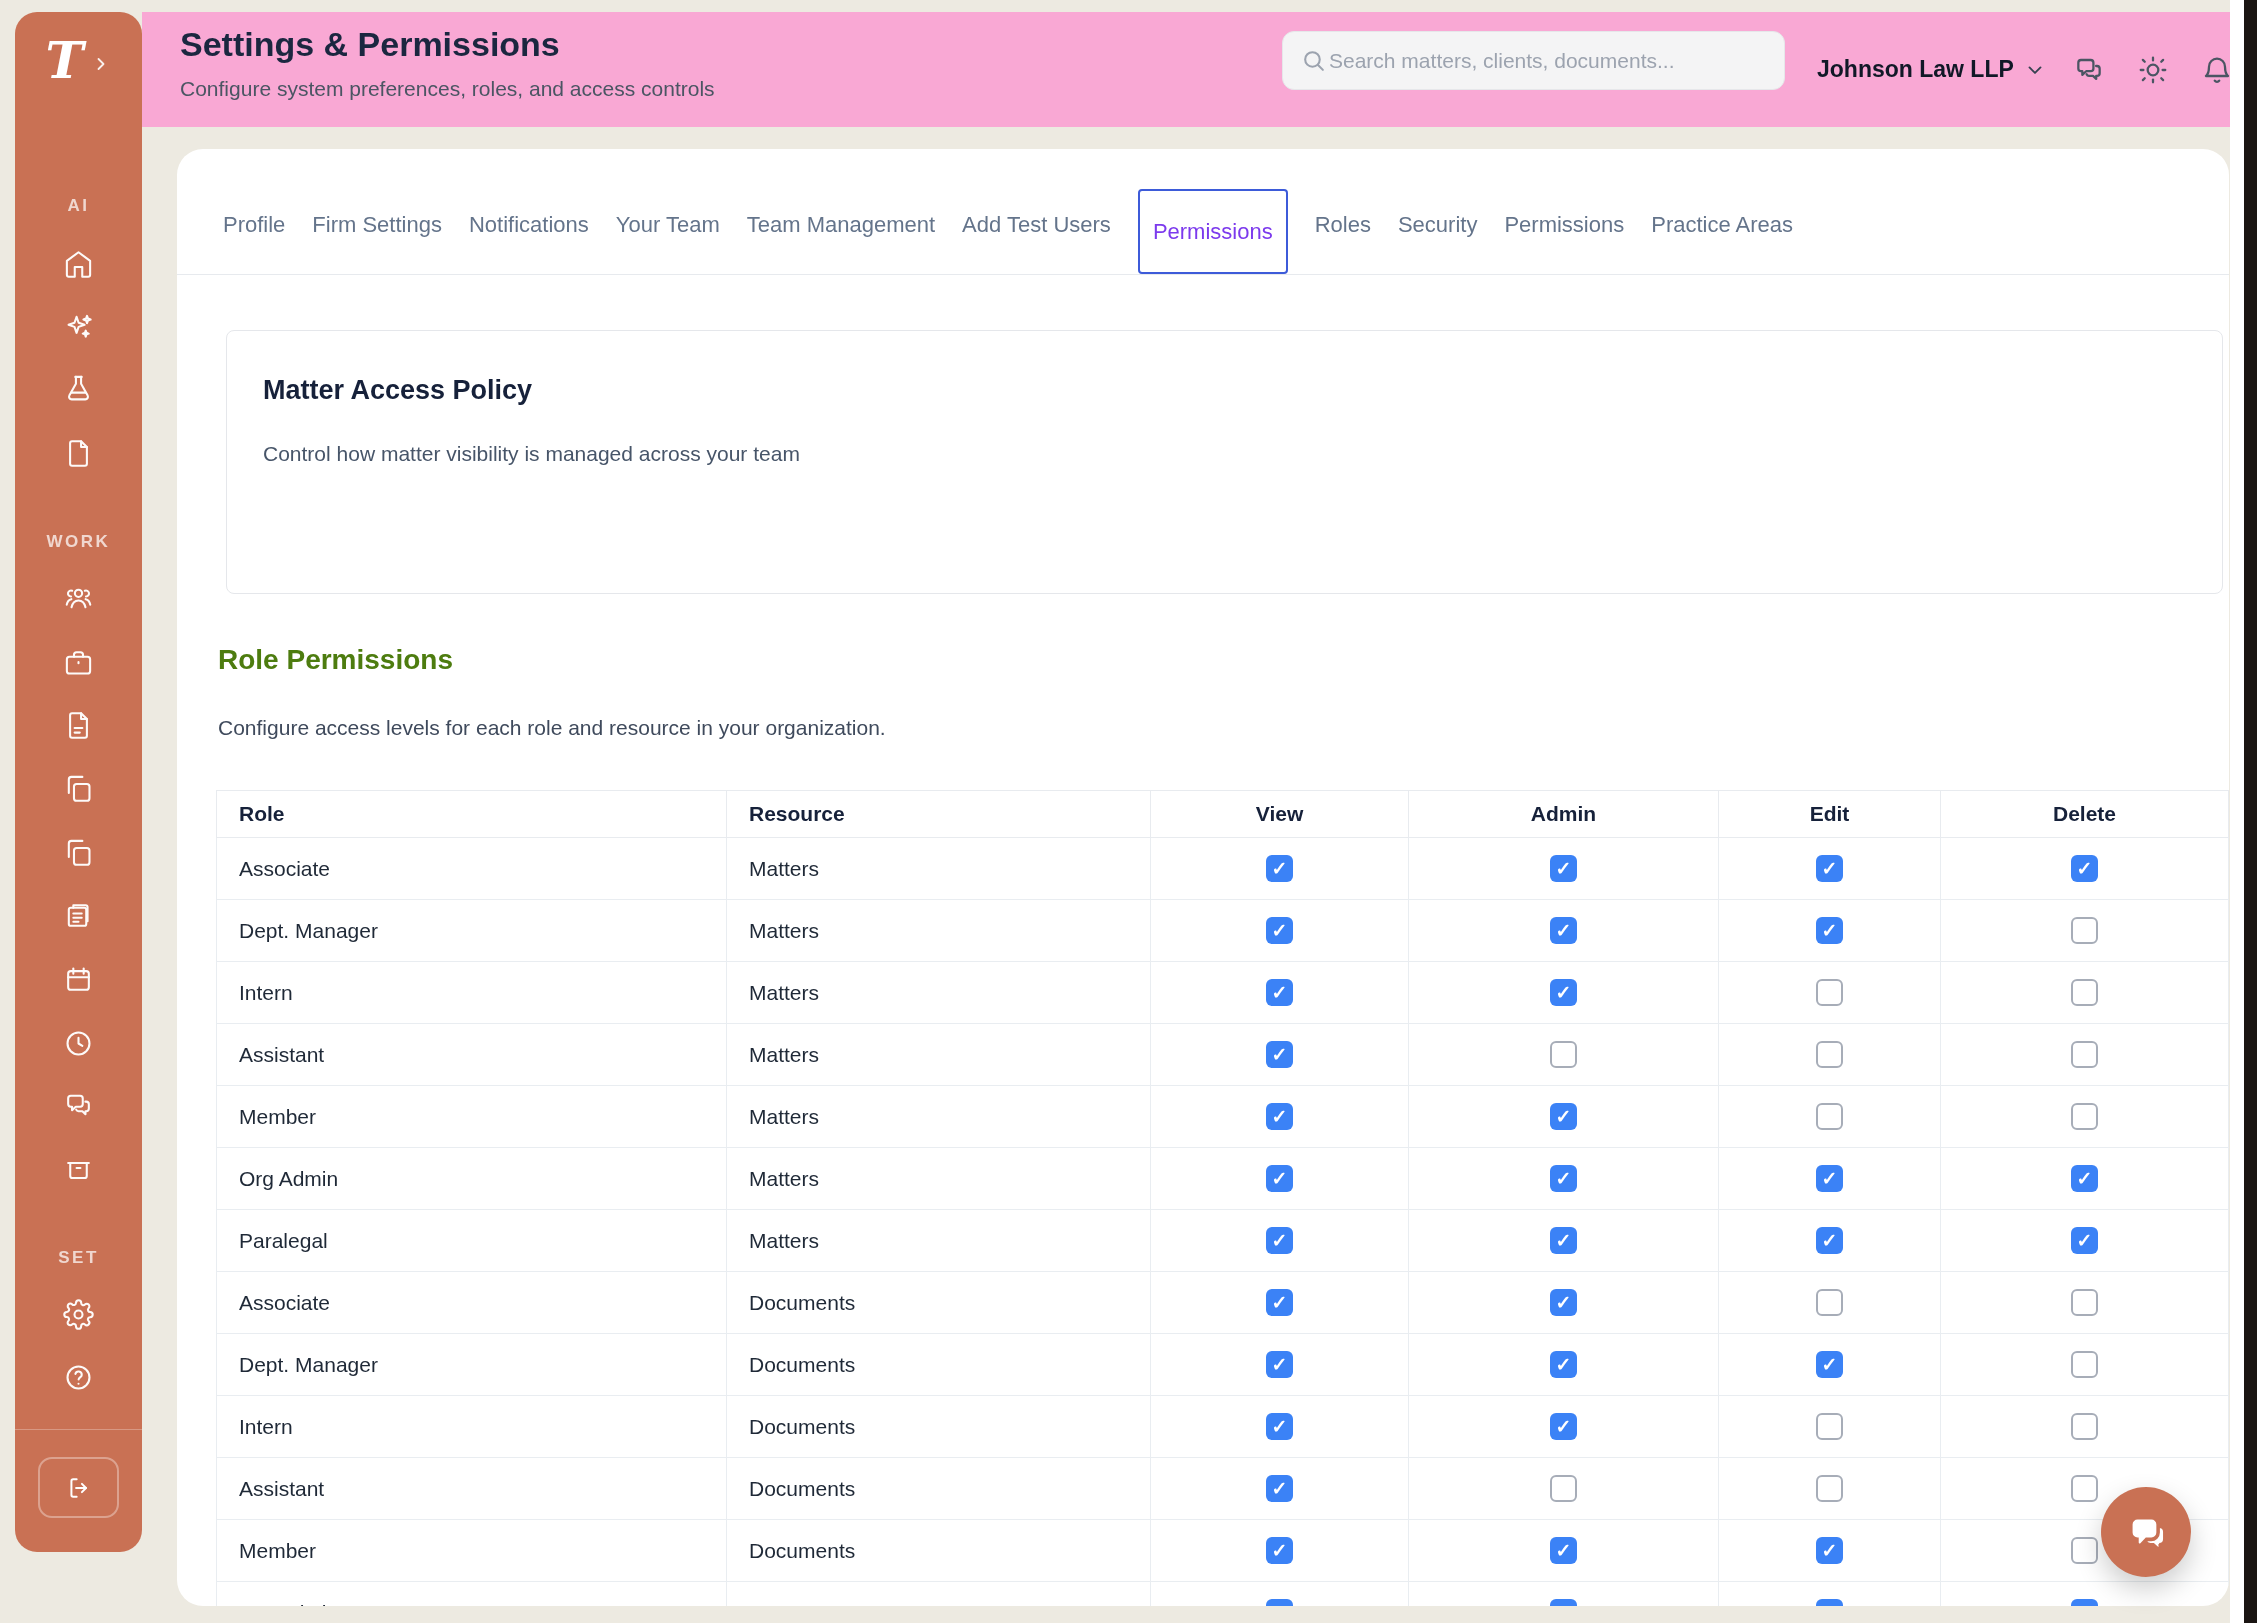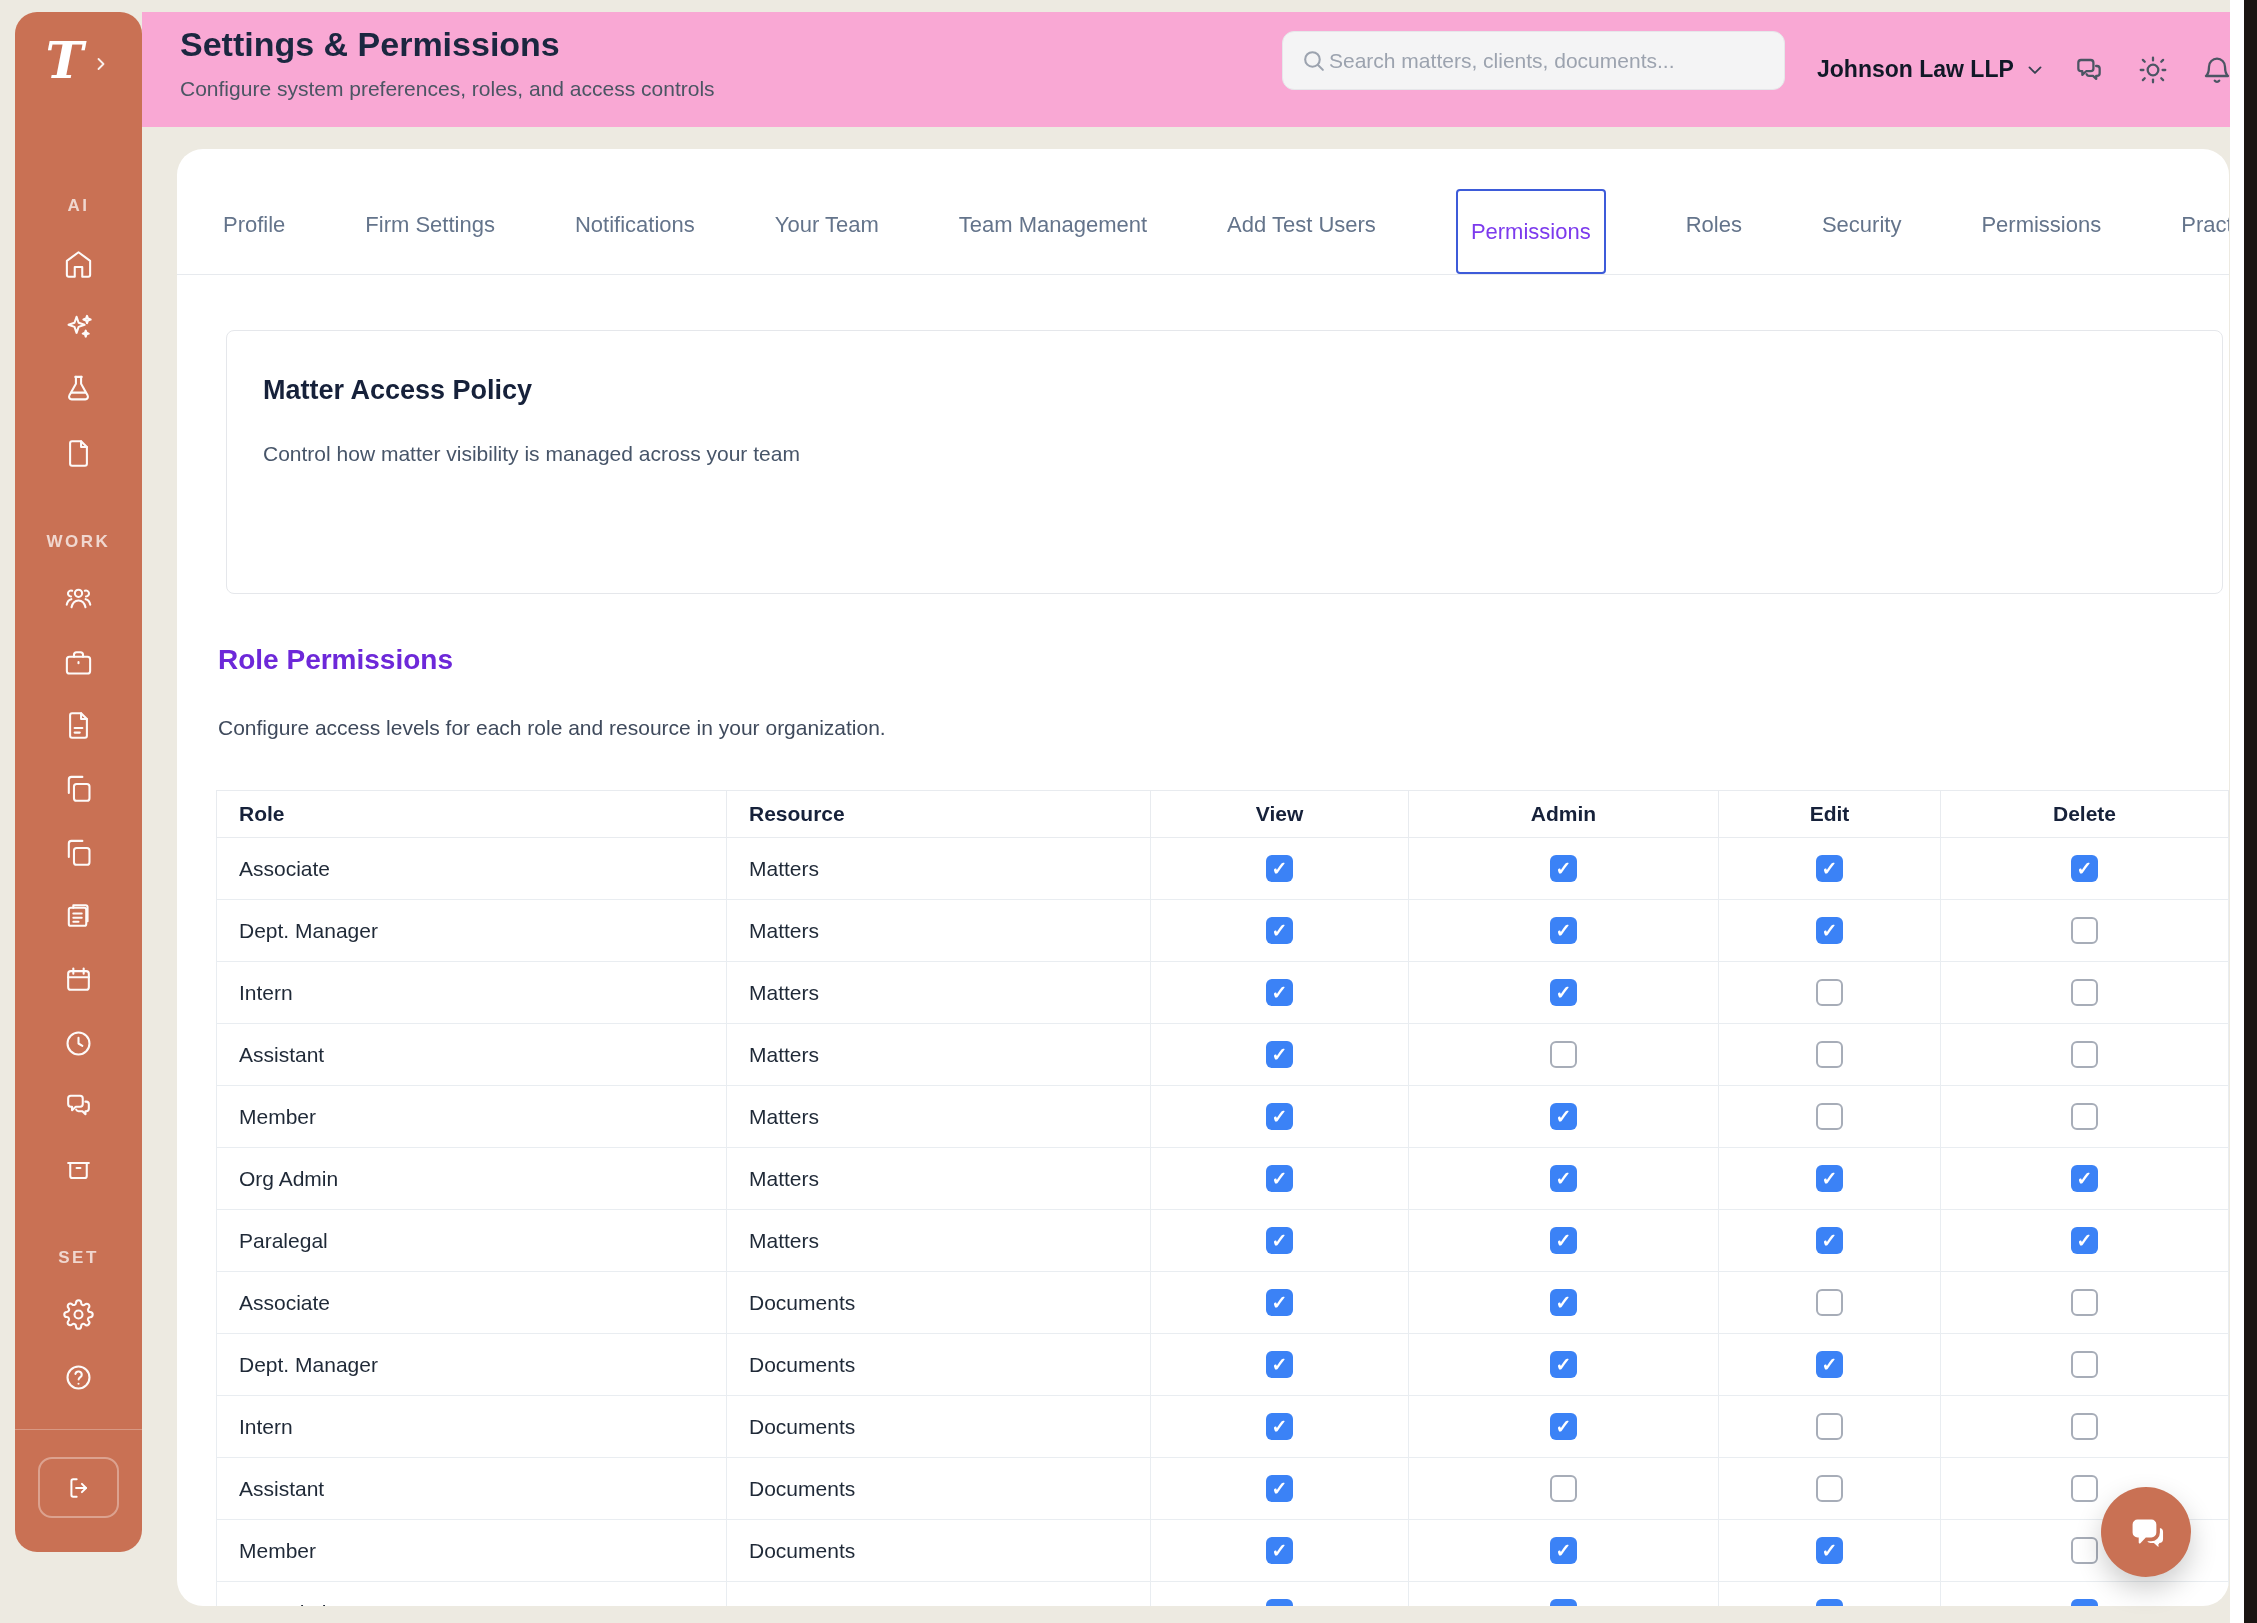--- a/index.html
+++ b/index.html
@@ -47,40 +47,40 @@
   .hicon{position:absolute;top:42px;width:32px;height:32px;cursor:pointer;}
   .hicon svg{width:32px;height:32px;stroke:#4B5563;fill:none;stroke-width:1.7;stroke-linecap:round;stroke-linejoin:round;}
   .hicon.chat{left:1931px;}
   .hicon.sun{left:1995px;}
   .hicon.bell{left:2059px;}
 
   
   .card{position:absolute;left:177px;top:149px;width:2052px;height:1457px;background:#fff;
      border-radius:26px;overflow:hidden;}
   .tabs{height:126px;border-bottom:1px solid #E7EAEE;display:flex;align-items:flex-end;
-     padding-left:46px;gap:80px;white-space:nowrap;overflow:hidden;box-sizing:border-box;}
+     padding-left:46px;gap:27px;white-space:nowrap;overflow:hidden;box-sizing:border-box;}
   .tab{font-size:22px;color:#64748B;padding-bottom:36px;cursor:pointer;}
   .tab.active{color:#7C3AED;border:2px solid #3D5BD9;border-radius:4px;height:85px;display:flex;
      align-items:center;padding:0 13px 0 13px;box-sizing:border-box;}
 
   
   .matter{margin:55px 0 0 49px;width:1997px;height:264px;box-sizing:border-box;
      border:1px solid #E5E7EB;border-radius:8px;padding:40px 36px;}
   .matter h2{margin:4px 0 0;font-size:27px;font-weight:700;color:#16213A;}
   .matter .desc{margin:36px 0 0;font-size:21px;color:#475569;}
   .radios{margin-top:28px;}
   .radio-row{height:44px;display:flex;align-items:center;gap:16px;margin-bottom:8px;cursor:pointer;}
   .radio{width:22px;height:22px;border-radius:50%;box-sizing:border-box;border:2px solid #9AA3AF;
      background:#fff;position:relative;flex:0 0 auto;}
   .radio.sel{border-color:#2563EB;}
   .radio.sel::after{content:"";position:absolute;left:3px;top:3px;width:12px;height:12px;border-radius:50%;background:#2563EB;}
   .radio-label{font-size:21px;color:#334155;}
 
   
-  .role-title{margin:50px 0 0 41px;font-size:28px;font-weight:700;color:#6d28d9;}
+  .role-title{margin:50px 0 0 41px;font-size:28px;font-weight:700;color:#4d7c0f;}
   .role-sub{margin:40px 0 0 41px;font-size:21px;color:#3F4A5C;}
   table.perm{margin:50px 0 0 39px;width:2012px;border-collapse:collapse;table-layout:fixed;
      font-size:21px;}
   table.perm th{height:44px;font-size:21px;font-weight:700;color:#16213A;border:1px solid #E8EBEF;background:#fff;margin-left:41px;}
   table.perm td{height:59px;border:1px solid #E9EDF1;color:#1F2937;}
   .al{text-align:left;padding-left:22px;}
   .ac{text-align:center;}
   .cb{width:27px;height:27px;border-radius:6px;margin:0 auto;box-sizing:border-box;cursor:pointer;}
   .cb.on{background:#3B82F6;color:#fff;display:flex;align-items:center;justify-content:center;
      font-size:19px;font-weight:700;line-height:1;}

